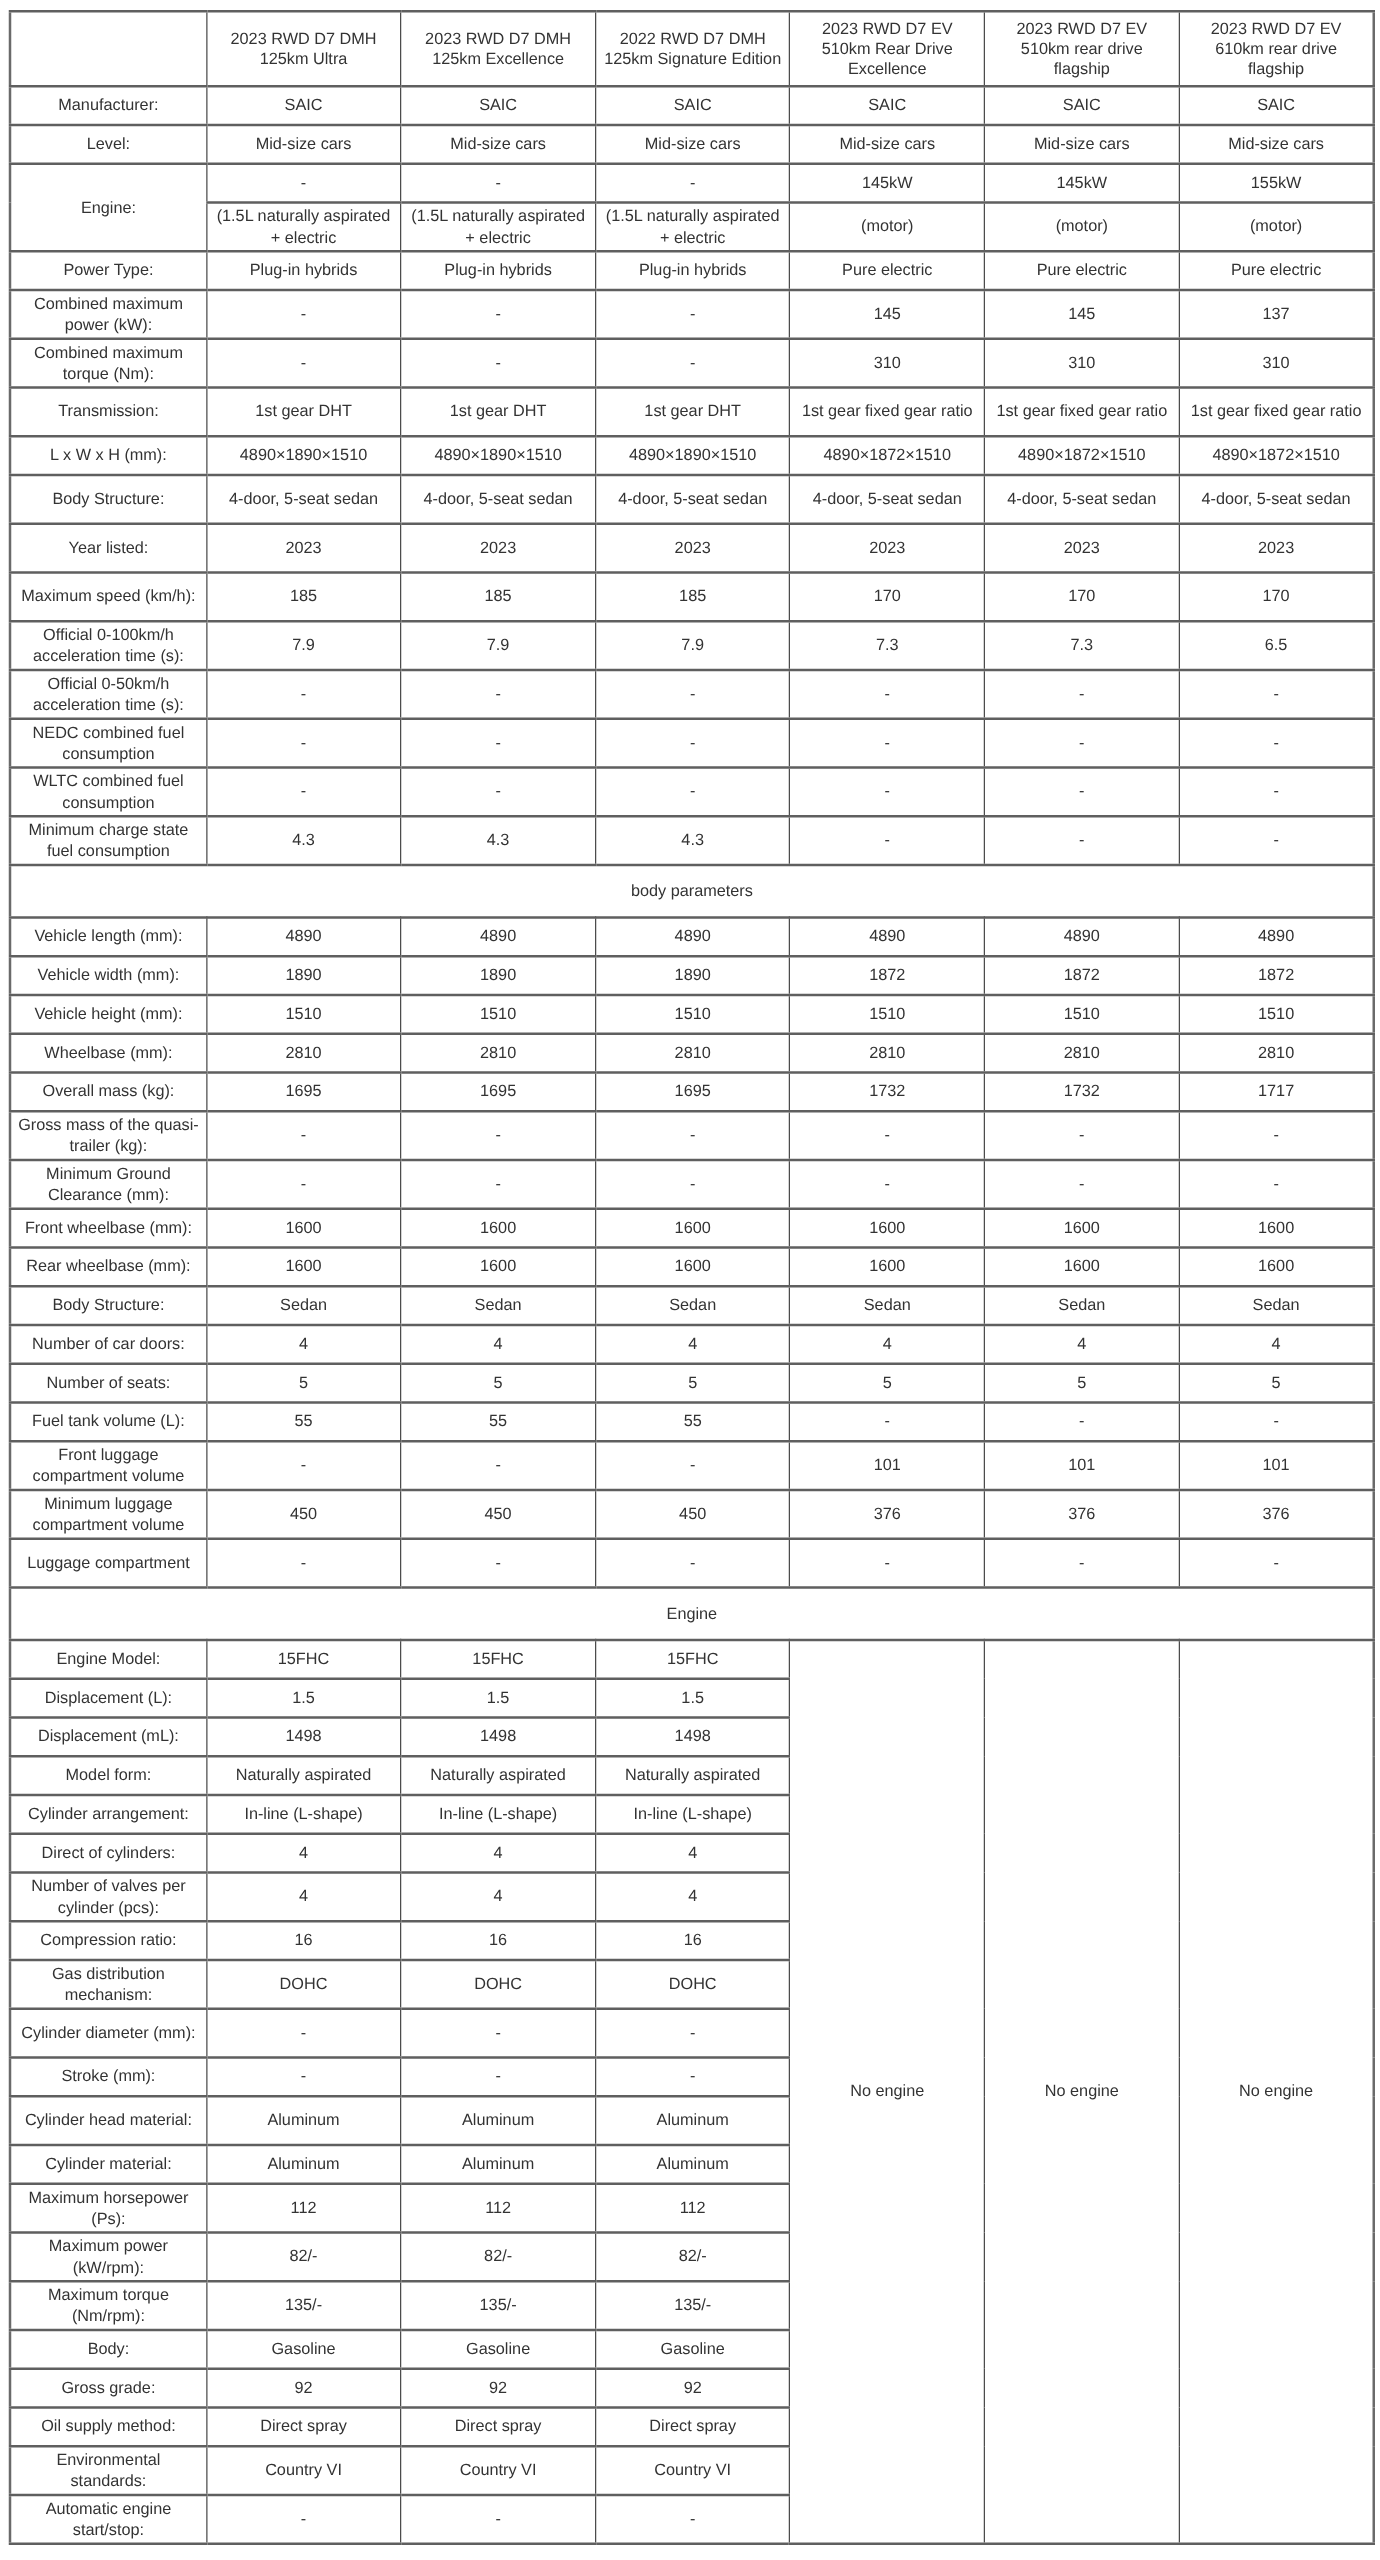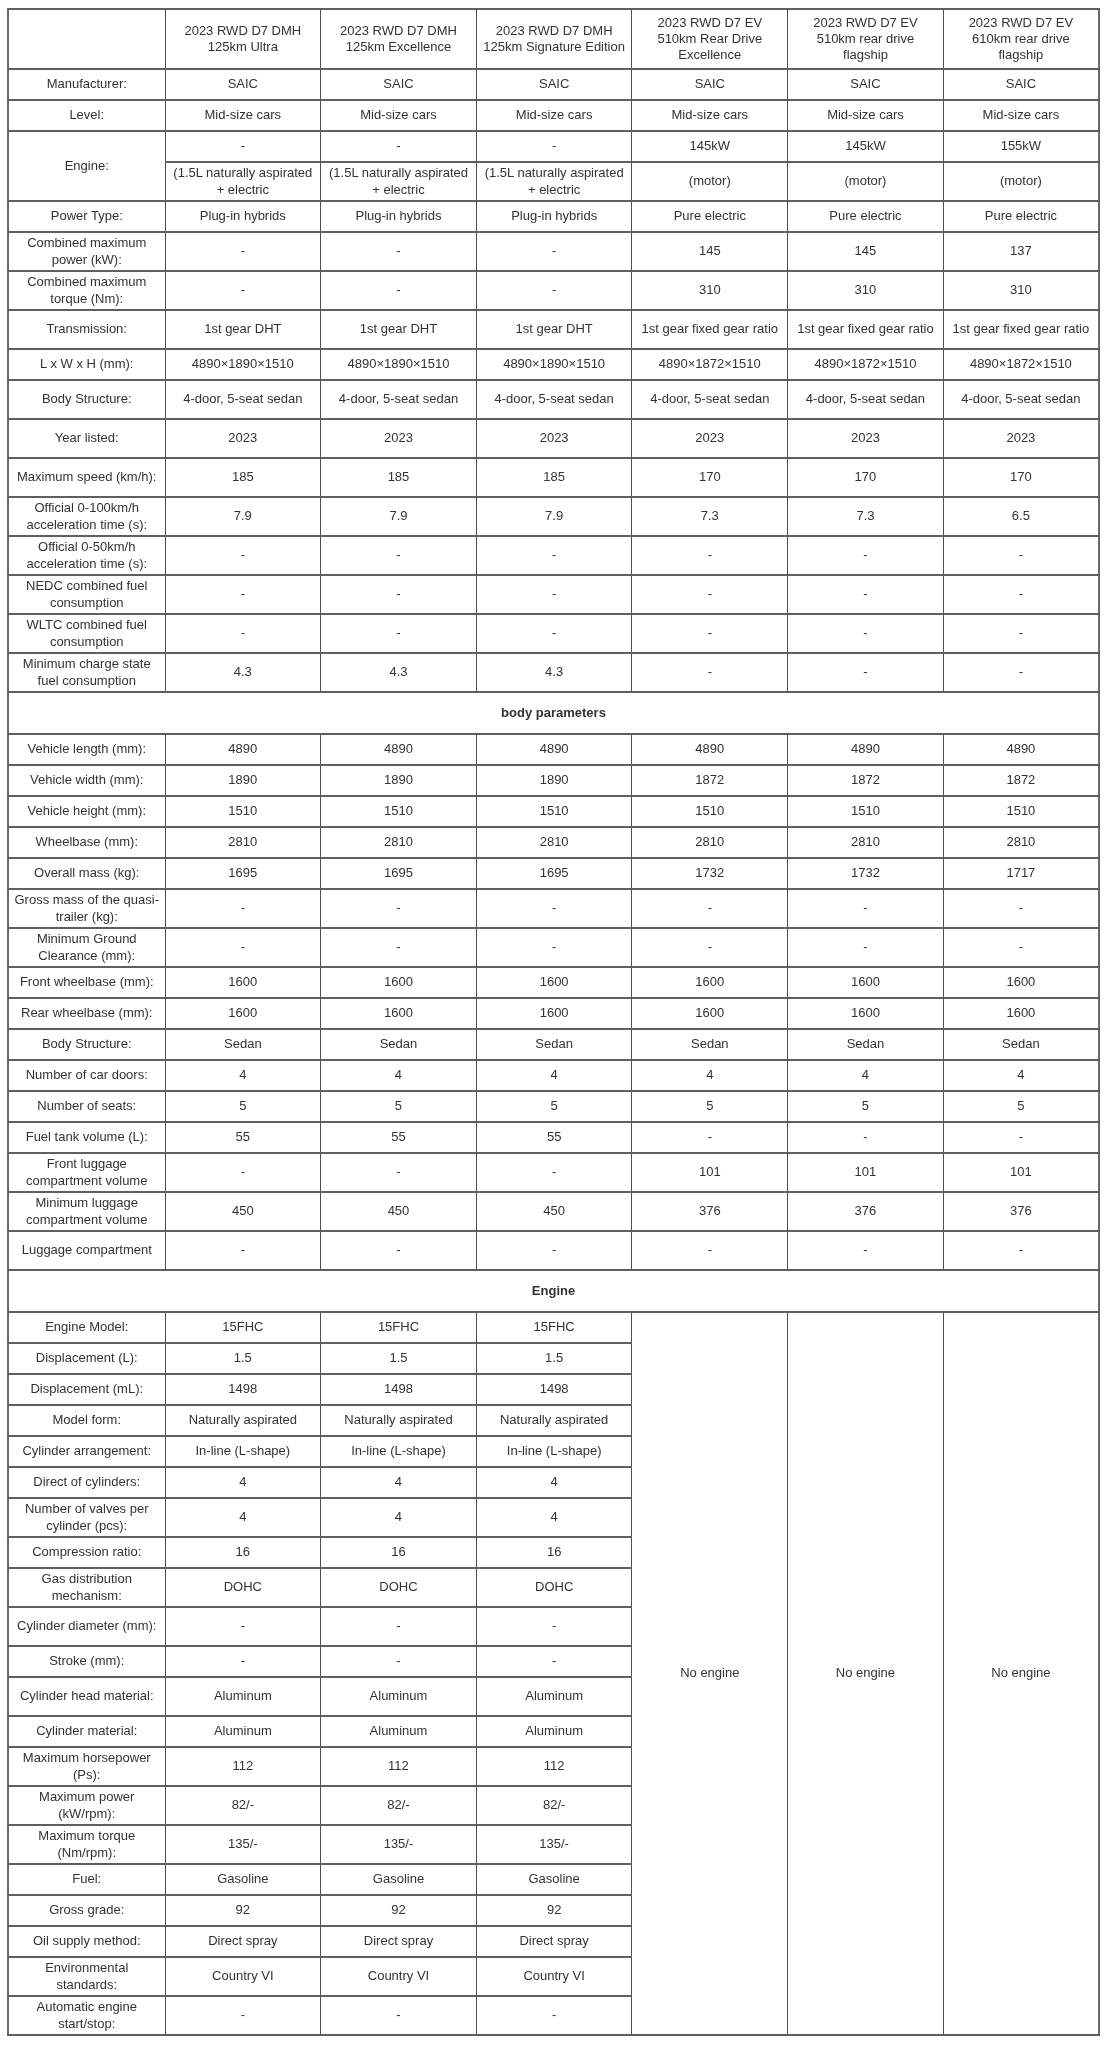--- a/index.html
+++ b/index.html
@@ -28,21 +28,21 @@
     text-align: center;
     vertical-align: middle;
     font-size: 13px;
     line-height: 1.25;
     padding: 2px 5px;
     height: 31px;
     overflow: hidden;
   }
   tr.head td { height: 60px; }
   tr.m td    { height: 39px; }
-  tr.sec td  { height: 42px; font-weight: bold; }
+  tr.sec td  { height: 42px; }
   td.lab     { }
   td.noeng   { vertical-align: middle; }
 </style>
 </head>
 <body>
 
 <div class="page">
   <table class="spec">
     <colgroup>
       <col class="c-label">
@@ -51,21 +51,21 @@
         <col>
         <col>
         <col>
         <col>
     </colgroup>
     <tbody>
         <tr class="head">
           <td class="lab"></td>
           <td class="colhead">2023 RWD D7 DMH 125km Ultra</td>
           <td class="colhead">2023 RWD D7 DMH 125km Excellence</td>
-          <td class="colhead">2023 RWD D7 DMH 125km Signature Edition</td>
+          <td class="colhead">2022 RWD D7 DMH 125km Signature Edition</td>
           <td class="colhead">2023 RWD D7 EV 510km Rear Drive Excellence</td>
           <td class="colhead">2023 RWD D7 EV 510km rear drive flagship</td>
           <td class="colhead">2023 RWD D7 EV 610km rear drive flagship</td>
         </tr>
         <tr class="s">
           <td class="lab">Manufacturer:</td>
           <td class="val">SAIC</td>
           <td class="val">SAIC</td>
           <td class="val">SAIC</td>
           <td class="val">SAIC</td>
@@ -458,21 +458,21 @@
           <td class="val">82/-</td>
           <td class="val">82/-</td>
         </tr>
         <tr class="m">
           <td class="lab">Maximum torque (Nm/rpm):</td>
           <td class="val">135/-</td>
           <td class="val">135/-</td>
           <td class="val">135/-</td>
         </tr>
         <tr class="s">
-          <td class="lab">Fuel:</td>
+          <td class="lab">Body:</td>
           <td class="val">Gasoline</td>
           <td class="val">Gasoline</td>
           <td class="val">Gasoline</td>
         </tr>
         <tr class="s">
           <td class="lab">Gross grade:</td>
           <td class="val">92</td>
           <td class="val">92</td>
           <td class="val">92</td>
         </tr>

